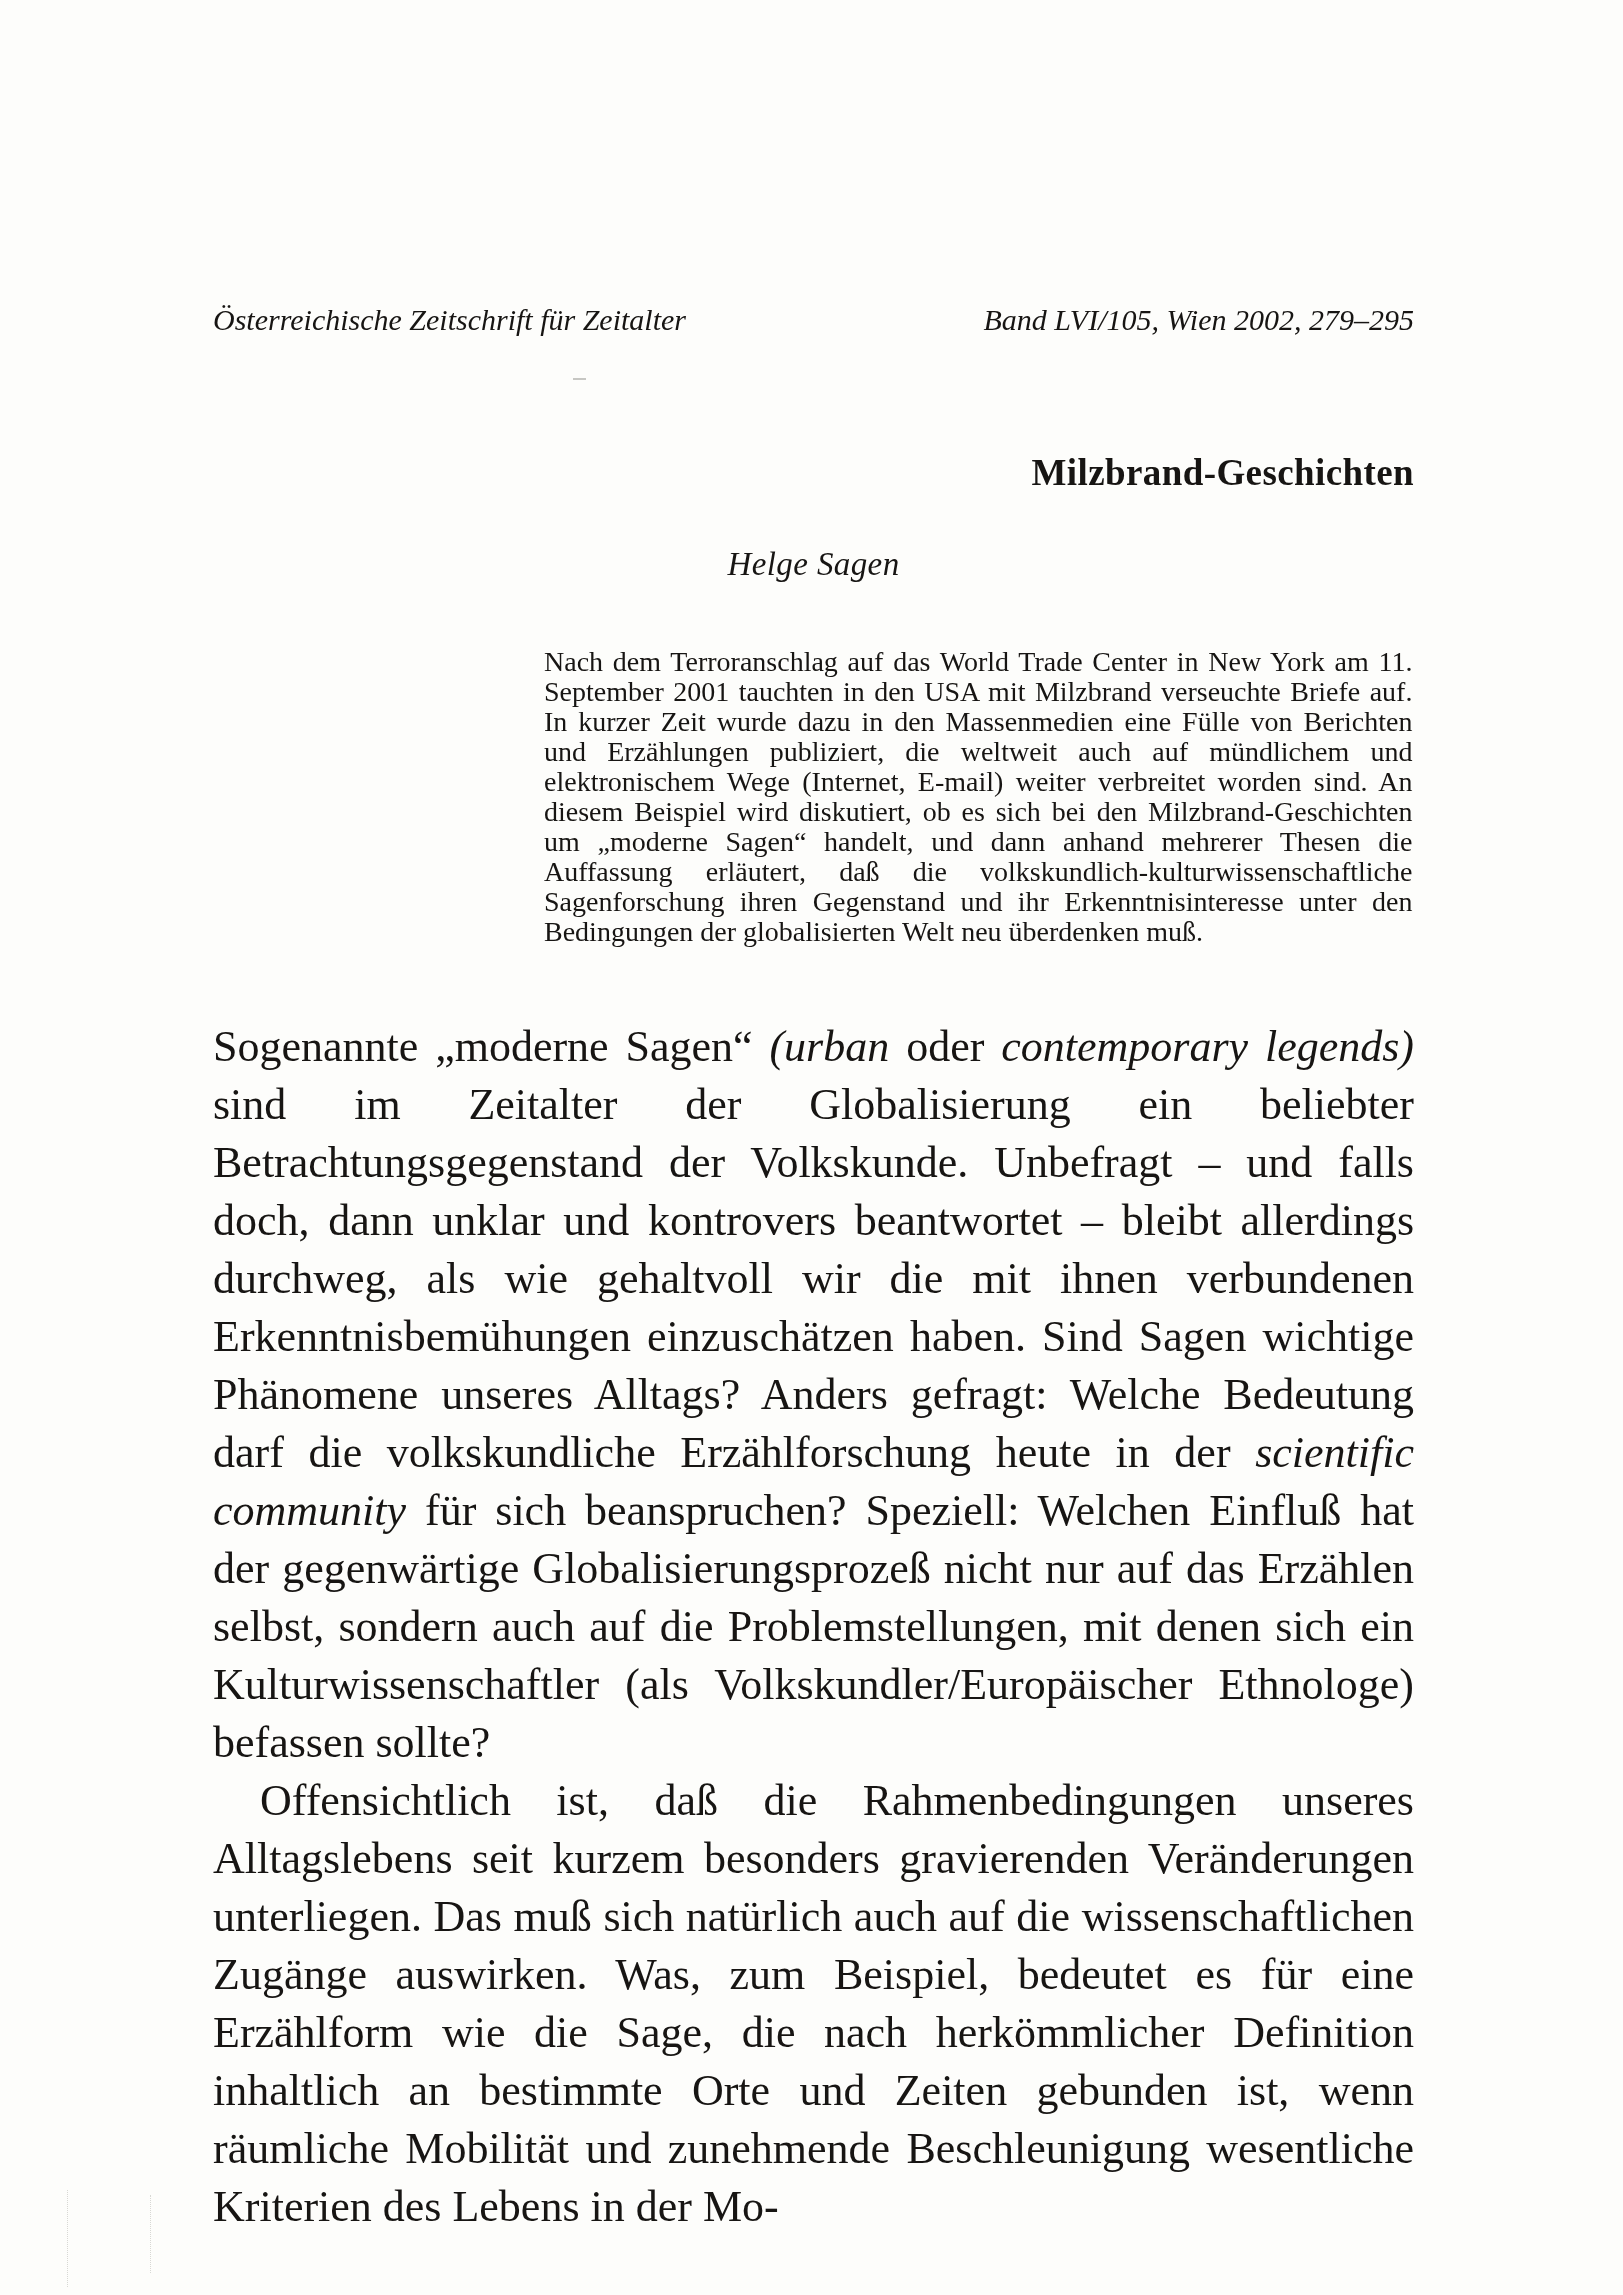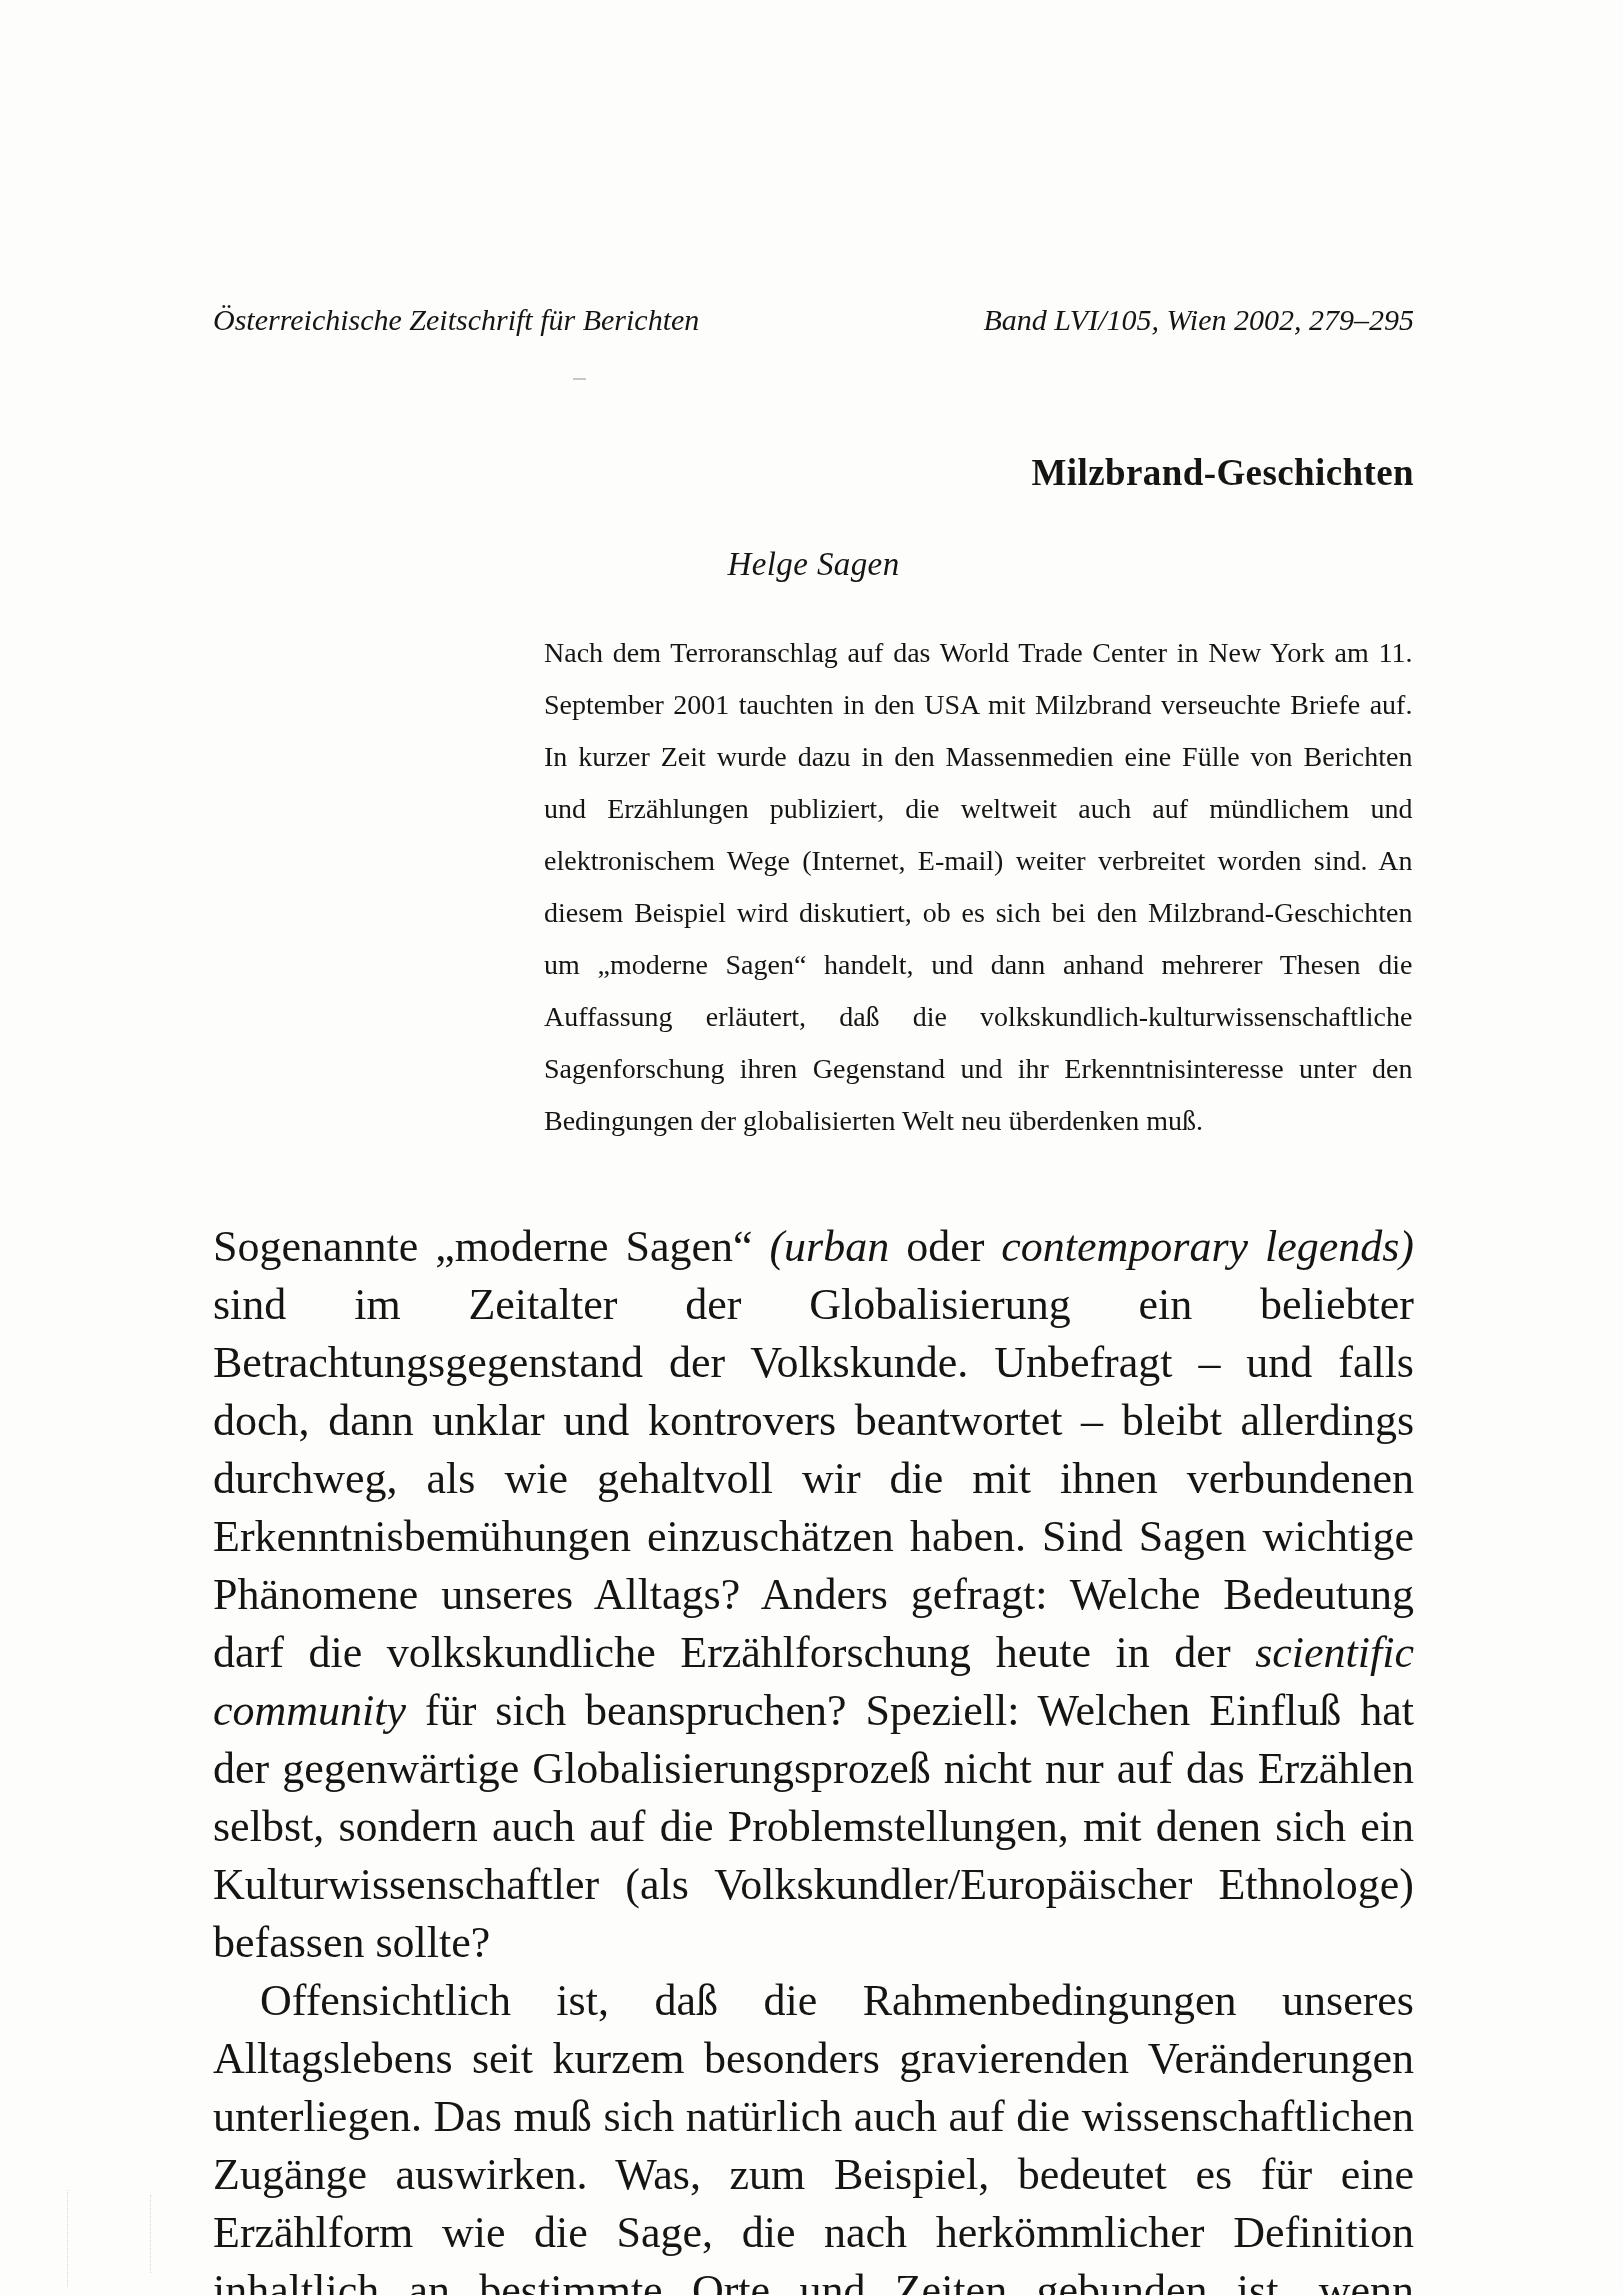--- a/index.html
+++ b/index.html
@@ -57,25 +57,25 @@
   }
   .author {
     margin-top: 49px;
     text-align: center;
     font-style: italic;
     font-size: 33px;
     line-height: 41px;
     letter-spacing: 0.4px;
   }
   .abstract {
-    margin-top: 42px;
+    margin-top: 62px;
     margin-left: 331px;
     margin-right: 1.6px;
     font-size: 28px;
-    line-height: 52px;
+    line-height: 30px;
     text-align: justify;
   }
   .article-body {
     margin-top: 71px;
     font-size: 44px;
     line-height: 58px;
     text-align: justify;
   }
   .article-body p {
     margin: 0;
@@ -97,21 +97,21 @@
 </head>
 <body>
 
 <div class="page">
 
   <div class="scan-dash"></div>
 
   <div class="content">
 
     <div class="header-row">
-      <span class="journal">Österreichische Zeitschrift für Berichten</span>
+      <span class="journal">Österreichische Zeitschrift für Zeitalter</span>
       <span class="issue">Band LVI/105, Wien 2002, 279–295</span>
     </div>
 
     <div class="title">Milzbrand-Geschichten</div>
 
 
     <div class="author">Helge Sagen</div>
 
     <div class="abstract">Nach dem Terroranschlag auf das World Trade Center in New York am 11. September 2001 tauchten in den USA mit Milzbrand verseuchte Briefe auf. In kurzer Zeit wurde dazu in den Massenmedien eine Fülle von Berichten und Erzählungen publiziert, die weltweit auch auf mündlichem und elektronischem Wege (Internet, E-mail) weiter verbreitet worden sind. An diesem Beispiel wird diskutiert, ob es sich bei den Milzbrand-Geschichten um „moderne Sagen“ handelt, und dann anhand mehrerer Thesen die Auffassung erläutert, daß die volkskundlich-kulturwissenschaftliche Sagenforschung ihren Gegenstand und ihr Erkenntnisinteresse unter den Bedingungen der globalisierten Welt neu überdenken muß.</div>
 

